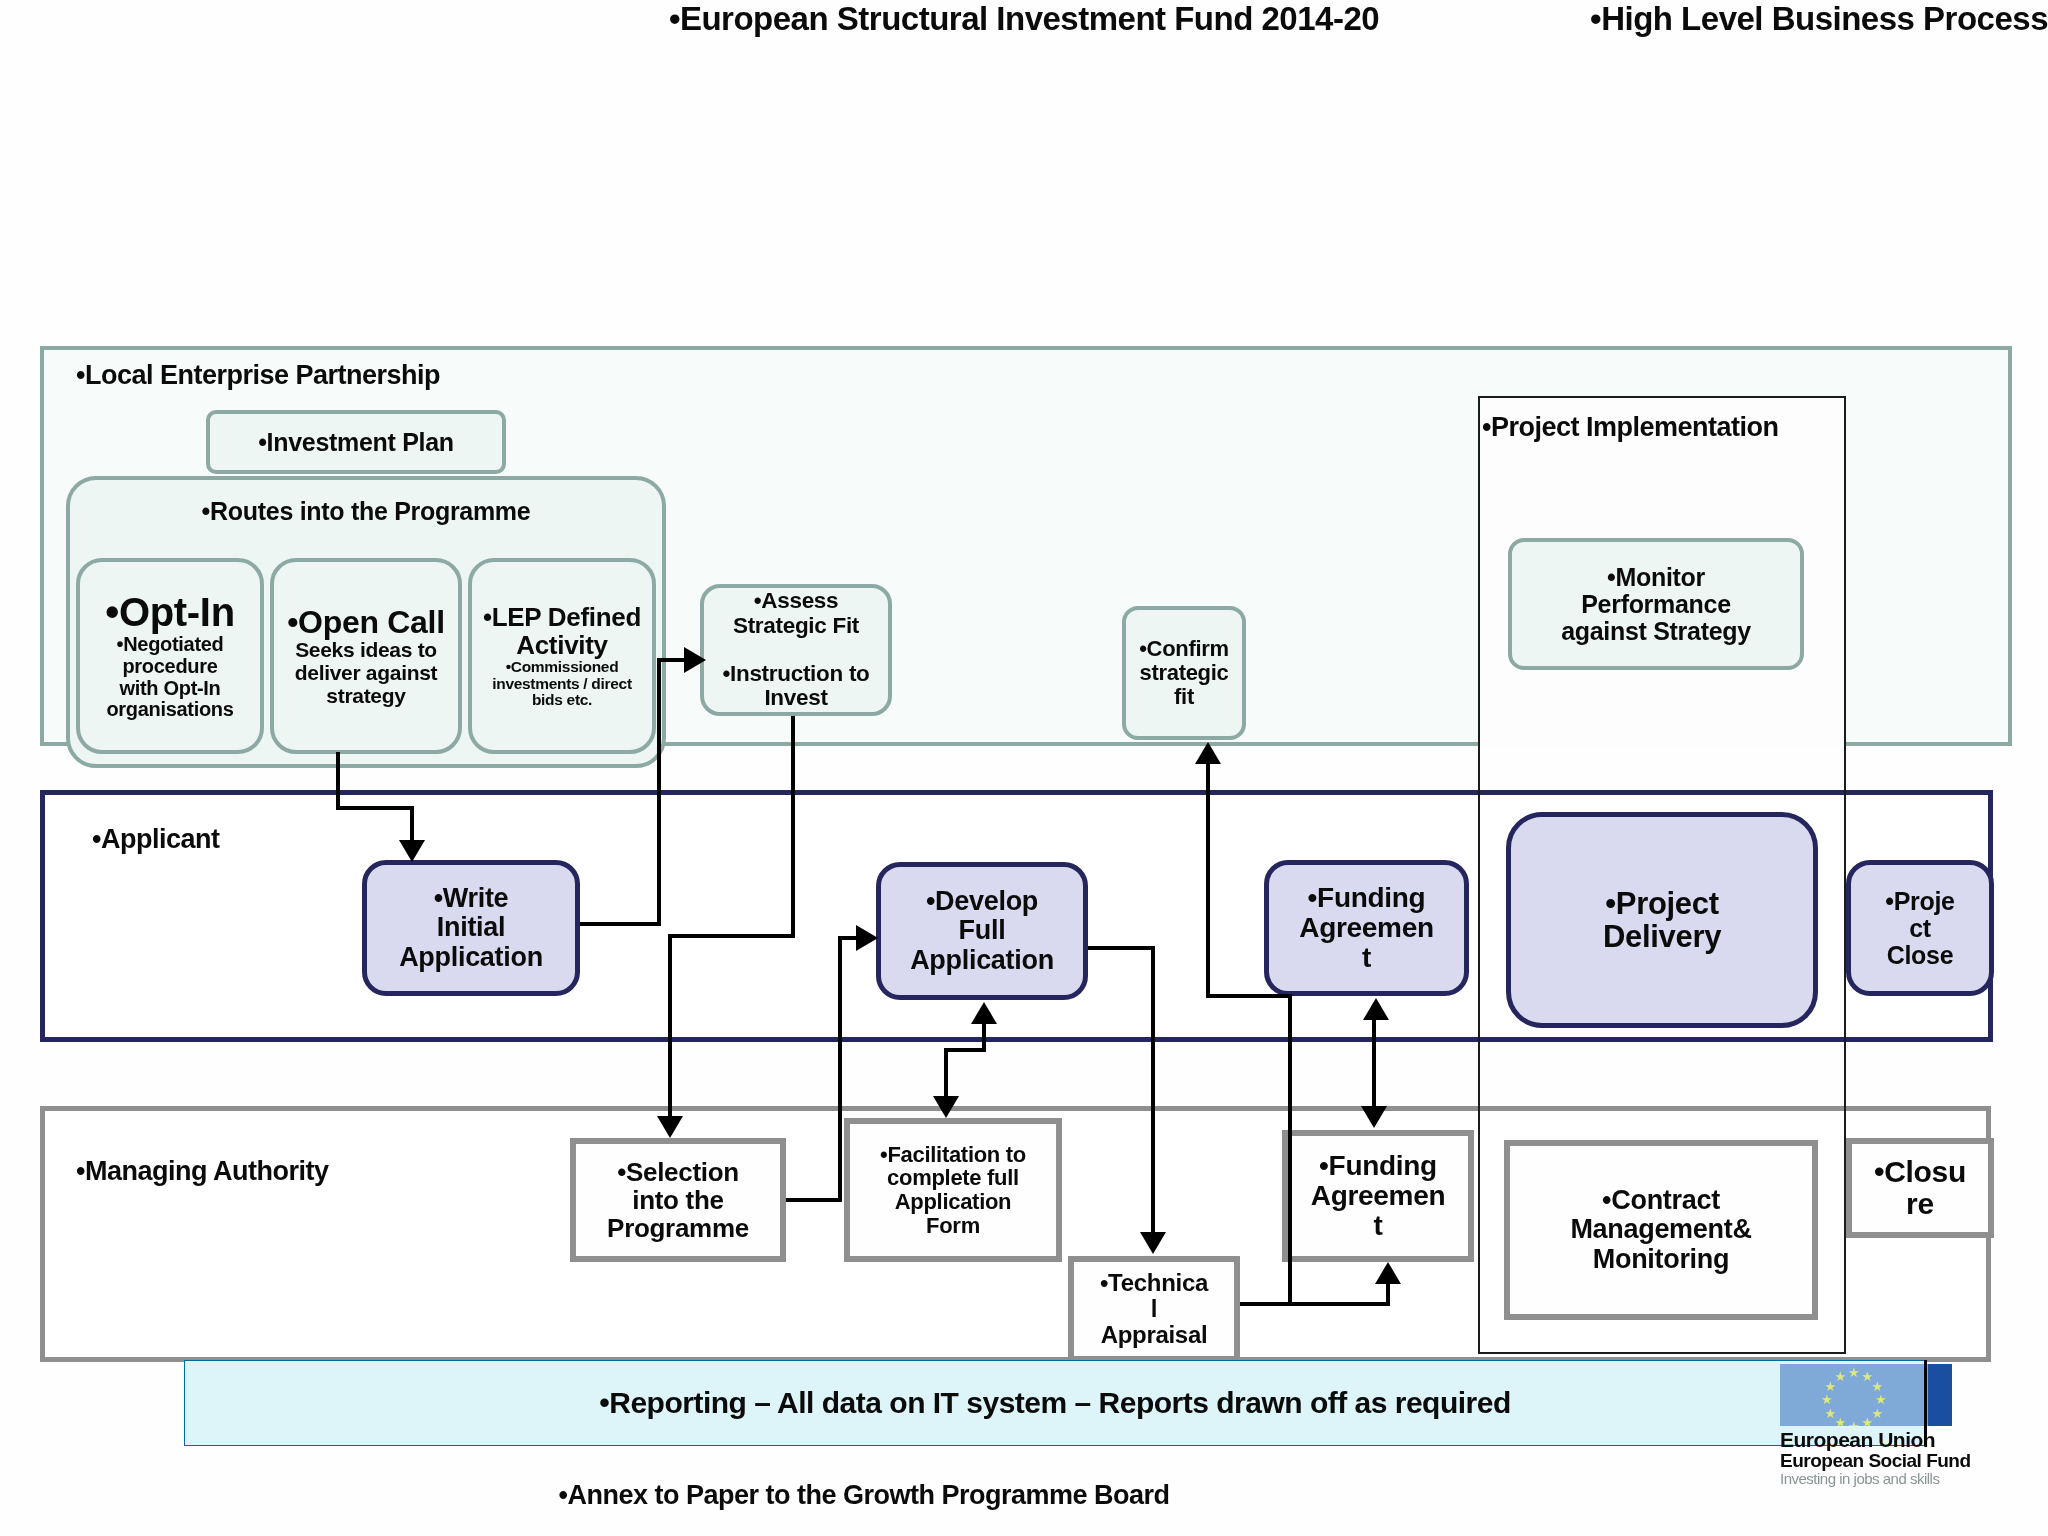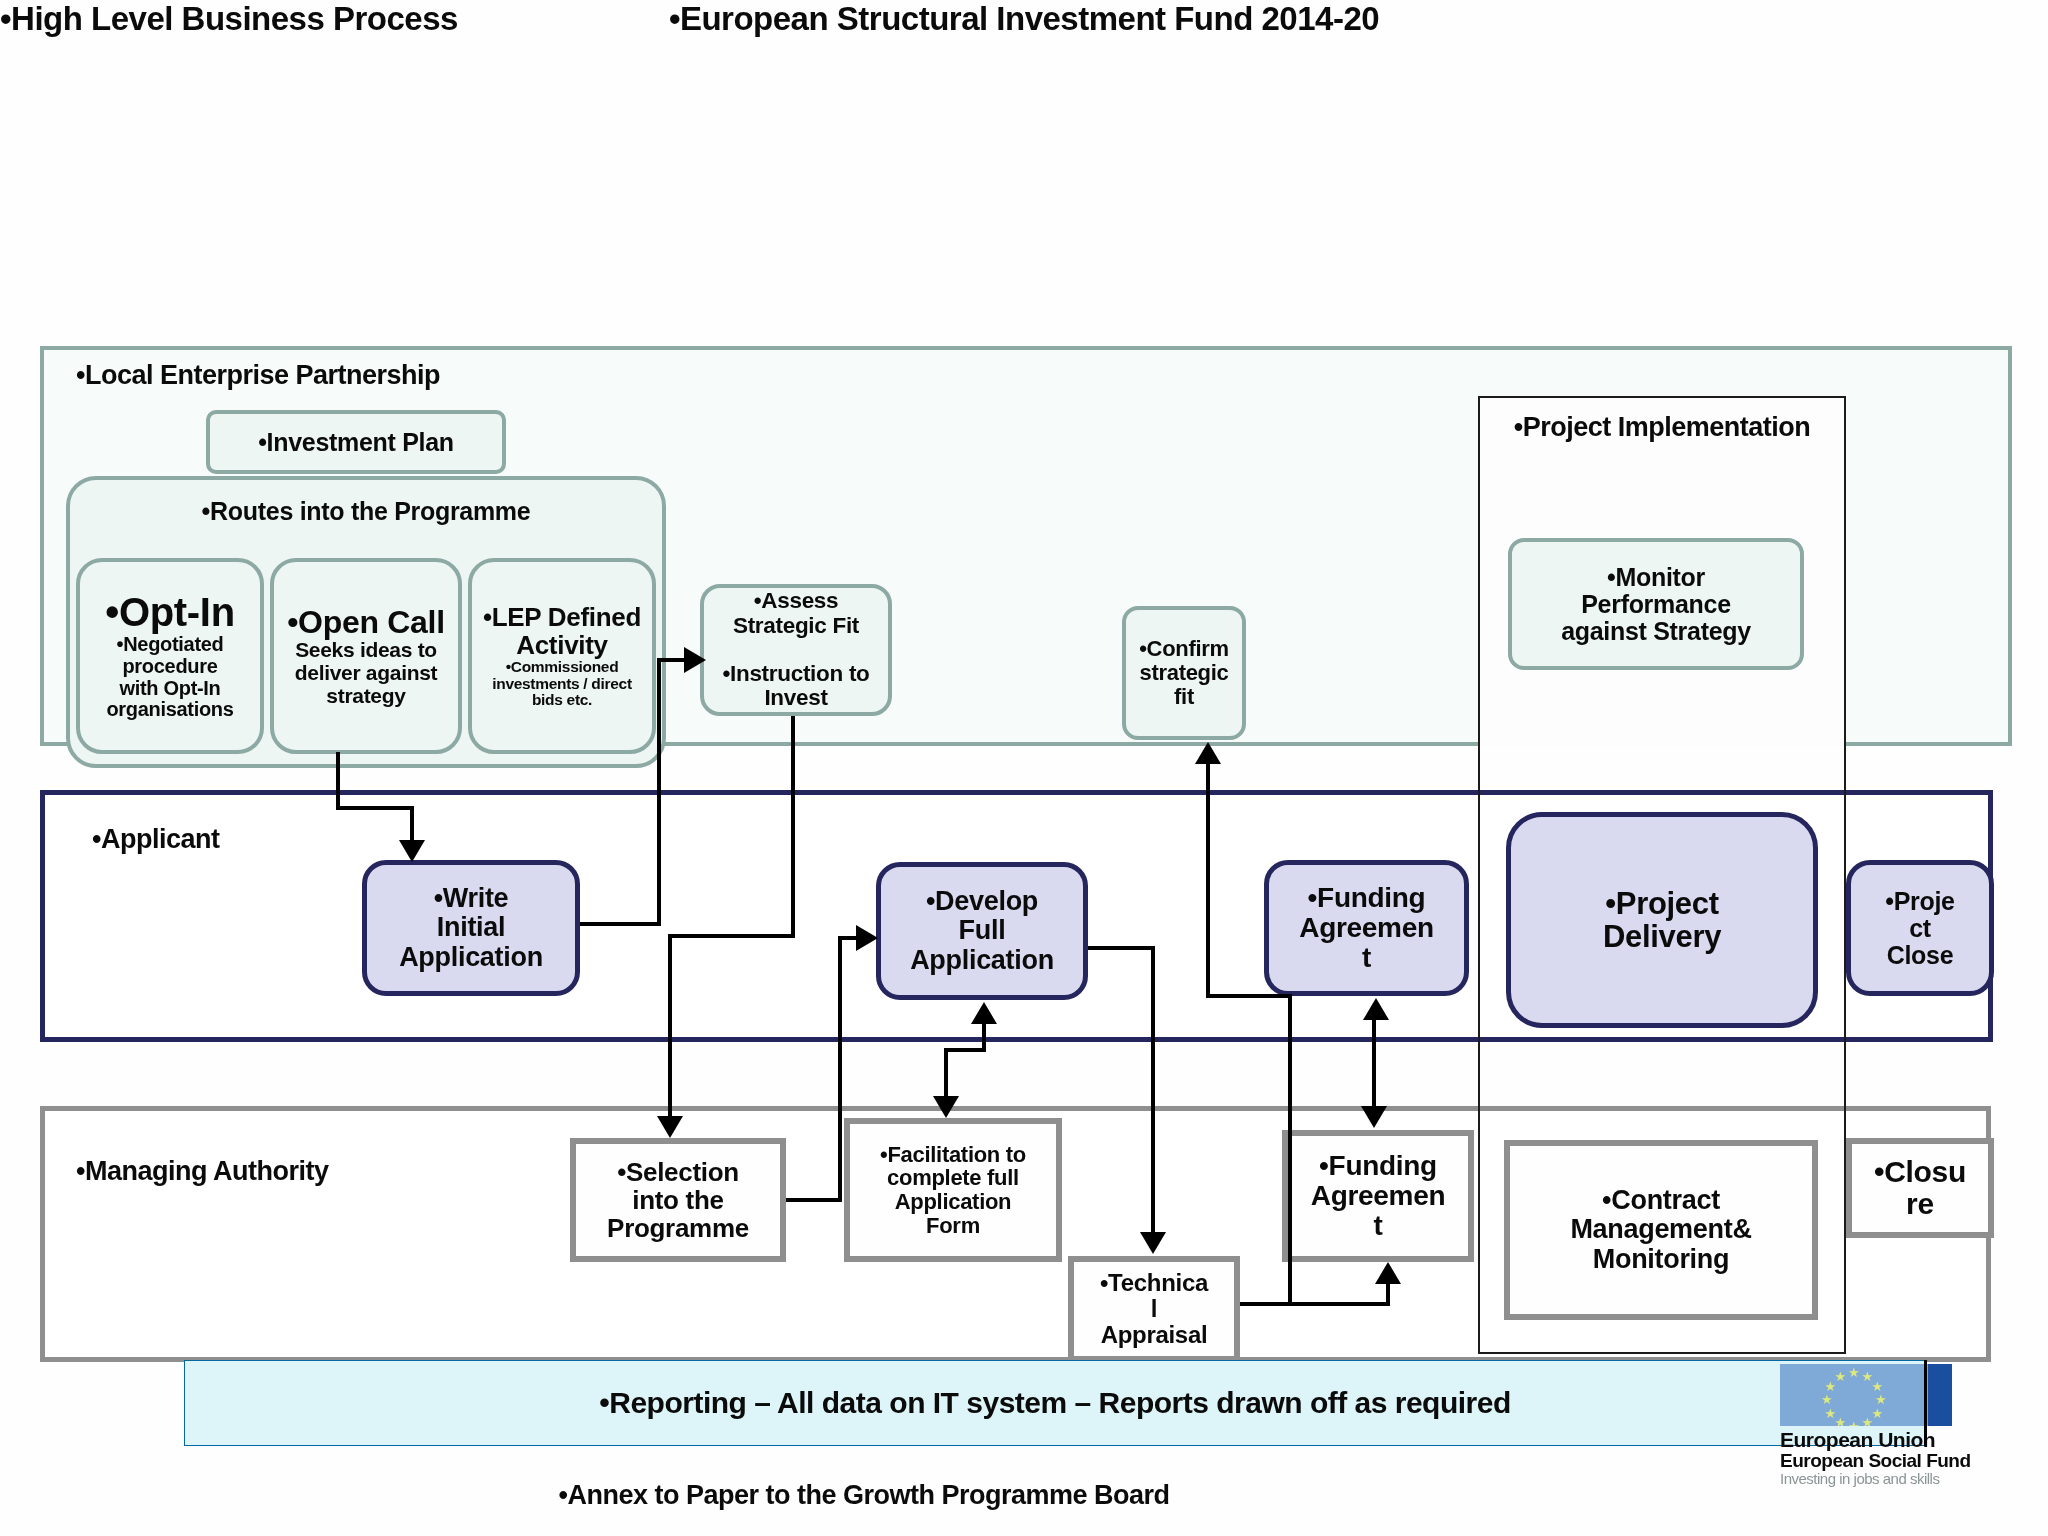--- a/index.html
+++ b/index.html
@@ -21,33 +21,33 @@
   .ah-u{border-left:13px solid transparent;border-right:13px solid transparent;border-bottom:22px solid #000;}
   .ah-r{border-top:13px solid transparent;border-bottom:13px solid transparent;border-left:22px solid #000;}
   .star{position:absolute;color:var(--star);font-size:13px;line-height:13px;}
 </style>
 </head>
 <body>
 
 <div id="stage">
 
   <div class="lbl" style="left:0;top:80;width:2048px;text-align:center;font-size:33px;white-space:normal;">•European Structural Investment Fund 2014-20</div>
-  <div class="lbl" style="left:0;top:120;width:2048px;text-align:left;font-size:33px;white-space:normal;">•High Level Business Process</div>
+  <div class="lbl" style="left:0;top:120;width:2048px;text-align:right;font-size:33px;white-space:normal;">•High Level Business Process</div>
 
   <div class="lane" style="left:40px;top:346px;width:1972px;height:400px;border:4px solid var(--mintb);background:var(--lane1);z-index:1;"></div>
   <div class="lane" style="left:40px;top:790px;width:1953px;height:252px;border:5px solid var(--navy);background:#fff;z-index:1;"></div>
   <div class="lane" style="left:40px;top:1106px;width:1951px;height:256px;border:5px solid var(--gray);background:#fff;z-index:1;"></div>
 
   <div class="abs" style="left:1478px;top:396px;width:368px;height:350px;background:#fdfdfe;z-index:2;"></div>
   <div class="abs" style="left:1478px;top:396px;width:368px;height:958px;border:2px solid #1b1b1b;z-index:6;"></div>
 
   <div class="lbl" style="left:76px;top:360px;font-size:27px;z-index:4;">•Local Enterprise Partnership</div>
   <div class="lbl" style="left:76px;top:824px;font-size:27px;z-index:4;margin-left:16px;">•Applicant</div>
   <div class="lbl" style="left:76px;top:1156px;font-size:27px;z-index:4;">•Managing Authority</div>
-  <div class="lbl" style="left:1482px;top:412px;width:360px;text-align:center;font-size:27px;z-index:7;white-space:normal;">•Project Implementation</div>
+  <div class="lbl" style="left:1482px;top:412px;width:360px;font-size:27px;z-index:7;white-space:normal;">•Project Implementation</div>
 
   <div class="box mint" style="left:206px;top:410px;width:300px;height:64px;border-radius:10px;font-size:25px;">•Investment Plan</div>
 
   <div class="box mint" style="left:66px;top:476px;width:600px;height:292px;border-radius:30px;justify-content:flex-start;padding-top:18px;font-size:25px;">
     <span>•Routes into the Programme</span>
   </div>
 
   <div class="box mint" style="left:76px;top:558px;width:188px;height:196px;border-radius:26px;">
     <div style="font-size:40px;">•Opt-In</div>
     <div style="font-size:20px;">•Negotiated

